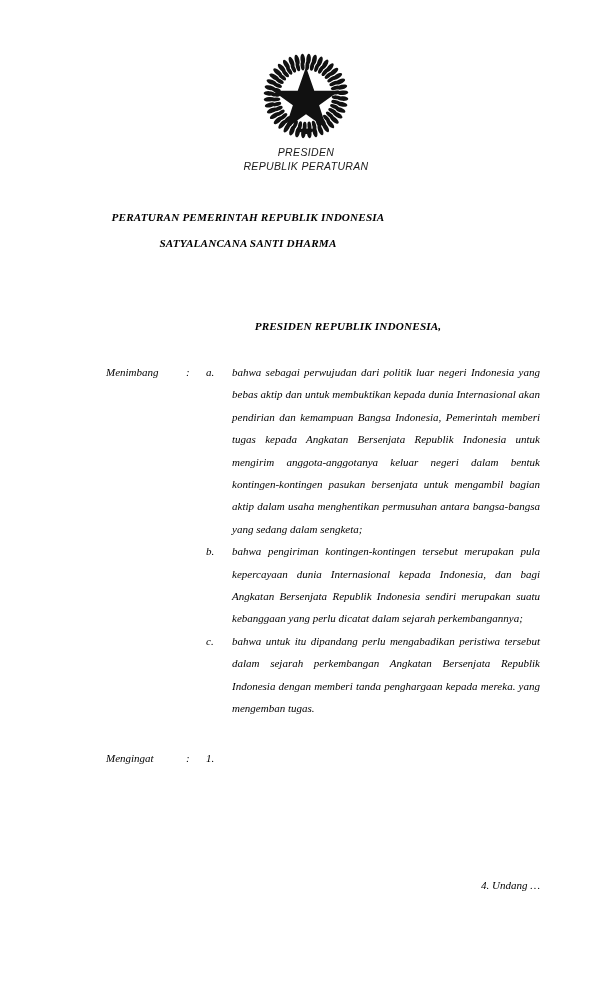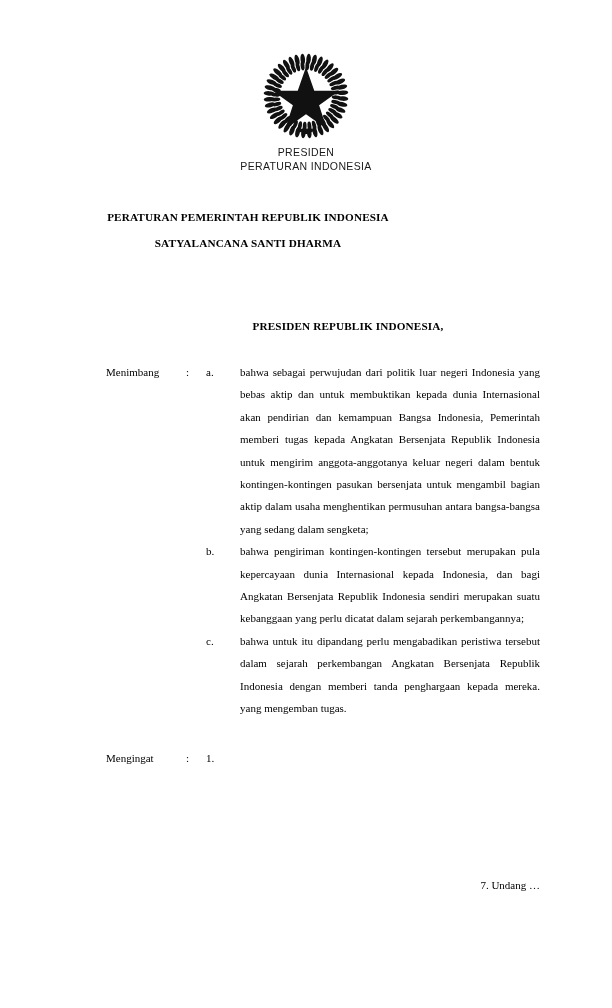--- a/index.html
+++ b/index.html
@@ -17,20 +17,21 @@
     color: #000000;
     -webkit-font-smoothing: antialiased;
   }
 
   .page {
     position: absolute;
     inset: 0;
     width: 612px;
     height: 1008px;
     background: #ffffff;
+    font-style: italic;
   }
 
   
   .masthead {
     position: absolute;
     left: 0;
     top: 52px;
     width: 612px;
     text-align: center;
   }
@@ -110,21 +111,20 @@
     flex: 0 0 26px;
     width: 26px;
     line-height: 22.4px;
   }
   .col-text {
     flex: 1 1 auto;
     text-align: justify;
     text-align-last: left;
     line-height: 22.4px;
     hyphens: none;
-    margin-left: 8px;
   }
 
   
   .catchword {
     position: absolute;
     left: 0;
     top: 879px;
     width: 540px;
     text-align: right;
     font-size: 11px;
@@ -392,21 +392,21 @@
             <circle cx="-6" cy="39" r="2.1"></circle>
             <circle cx="6" cy="39" r="2.1"></circle>
           </g>
         </g>
 
         <polygon points="50,17 59.4,43.9 87.9,43.9 64.9,60.5 73.7,87.4 50,70.8 26.3,87.4 35.1,60.5 12.1,43.9 40.6,43.9"></polygon>
       </g>
     </svg>
     <div class="masthead-caption">
       <div>PRESIDEN</div>
-      <div>PERATURAN INDONESIA</div>
+      <div>REPUBLIK PERATURAN</div>
     </div>
   </div>
 
   <div class="title-block">
     <div>PERATURAN PEMERINTAH REPUBLIK INDONESIA</div>
     <div class="spaced">SATYALANCANA SANTI DHARMA</div>
   </div>
 
   <div class="enacting">PRESIDEN REPUBLIK INDONESIA,</div>
 
@@ -436,15 +436,15 @@
     <div class="clause-group mengingat">
       <div class="clause-row">
         <div class="col-label">Mengingat</div>
         <div class="col-colon">:</div>
         <div class="col-marker">1.</div>
       </div>
     </div>
 
   </div>
 
-  <div class="catchword">7. Undang …</div>
+  <div class="catchword">4. Undang …</div>
 
 </div>
 
 </body></html>

